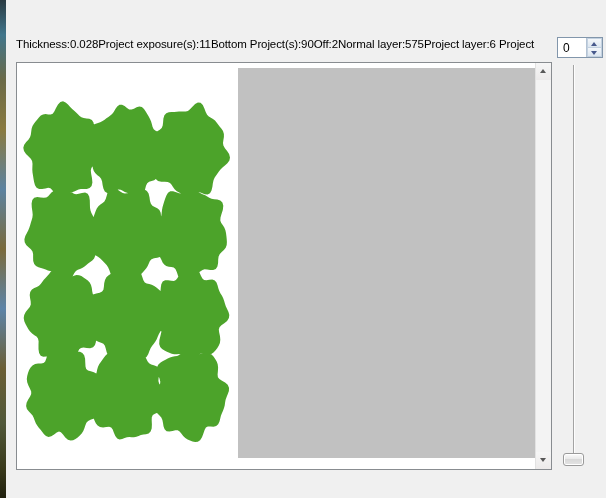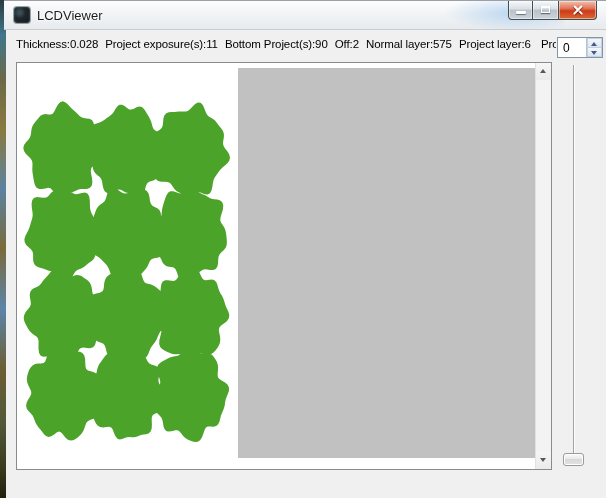--- a/index.html
+++ b/index.html
@@ -41,21 +41,21 @@
   .x-bar{position:absolute;left:13px;top:8px;width:12px;height:2.4px;background:#fff;
     border-radius:1px;box-shadow:0 1px 1px rgba(0,0,0,.4);}
   .x-bar.a{transform:rotate(45deg);}
   .x-bar.b{transform:rotate(-45deg);}
 
   
   .client{position:absolute;left:6px;top:30px;width:600px;height:468px;background:#f0f0f0;}
 
   .infobar{position:absolute;left:10px;top:8px;width:540px;white-space:nowrap;overflow:hidden;
     font-size:11.5px;color:#000;letter-spacing:-0.1px;}
-  .ib-field{margin-right:7px;}
+  .ib-field{}
 
   
   .spinbox{position:absolute;left:551px;top:7px;width:46px;height:21px;box-sizing:border-box;
     border:1px solid #8296ab;background:#fff;display:flex;}
   .spin-value{flex:1;font-size:12px;color:#000;padding:3px 0 0 5px;}
   .spin-btns{width:15px;display:flex;flex-direction:column;border-left:1px solid #b4c3d4;}
   .spin-btn{flex:1;position:relative;background:linear-gradient(180deg,#f4f7fa,#dce6f0);
     border:1px solid #c3d1e0;box-sizing:border-box;}
   .spin-btn.up{border-bottom:none;}
   .tri-up{position:absolute;left:3px;top:3px;width:0;height:0;
@@ -88,38 +88,20 @@
     background:linear-gradient(180deg,#fbfbfb,#e9e9e9 45%,#d9d9d9 50%,#e4e4e4 100%);
     box-shadow:inset 0 0 0 1px #fff;}
 </style>
 </head>
 <body>
 
 <div class="screen">
 
   <div class="desktop-edge"></div>
 
-  <div class="titlebar">
-    <div class="blue-blur"></div>
-    <div class="app-icon"></div>
-    <span class="title-text">LCDViewer</span>
-
-    <div class="cap-btn min">
-      <span class="glyph-min"></span>
-    </div>
-    <div class="cap-btn max">
-      <span class="glyph-max"></span>
-    </div>
-    <div class="cap-btn close">
-      <span class="glyph-x">
-        <span class="x-bar a"></span>
-          <span class="x-bar b"></span>
-      </span>
-    </div>
-  </div>
 
   <div class="client">
 
     <div class="infobar">
       <span><span class="ib-field">Thickness:0.028</span><span class="ib-field">Project exposure(s):11</span><span class="ib-field">Bottom Project(s):90</span><span class="ib-field">Off:2</span><span class="ib-field">Normal layer:575</span><span class="ib-field">Project layer:6</span></span>
       <span class="ib-field">Project</span>
     </div>
 
     <div class="spinbox">
       <div class="spin-value">0</div>

